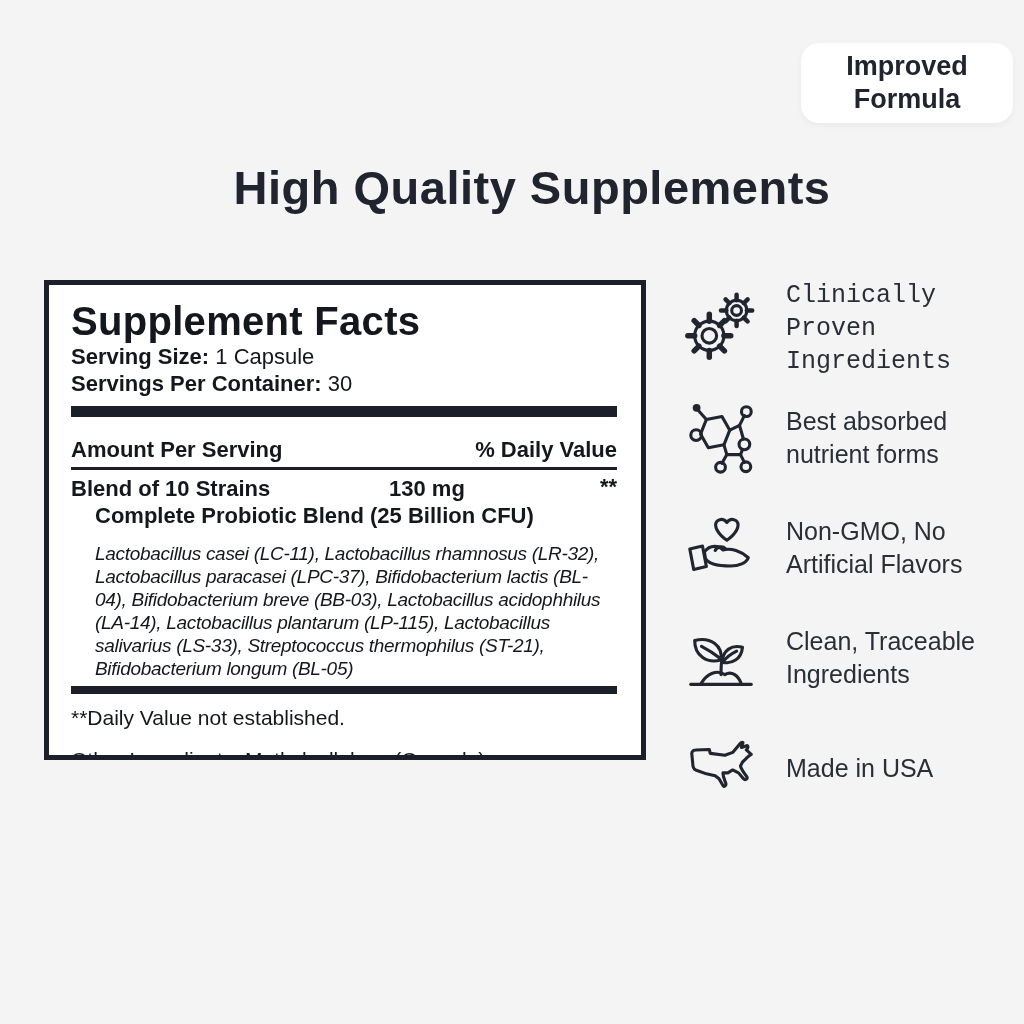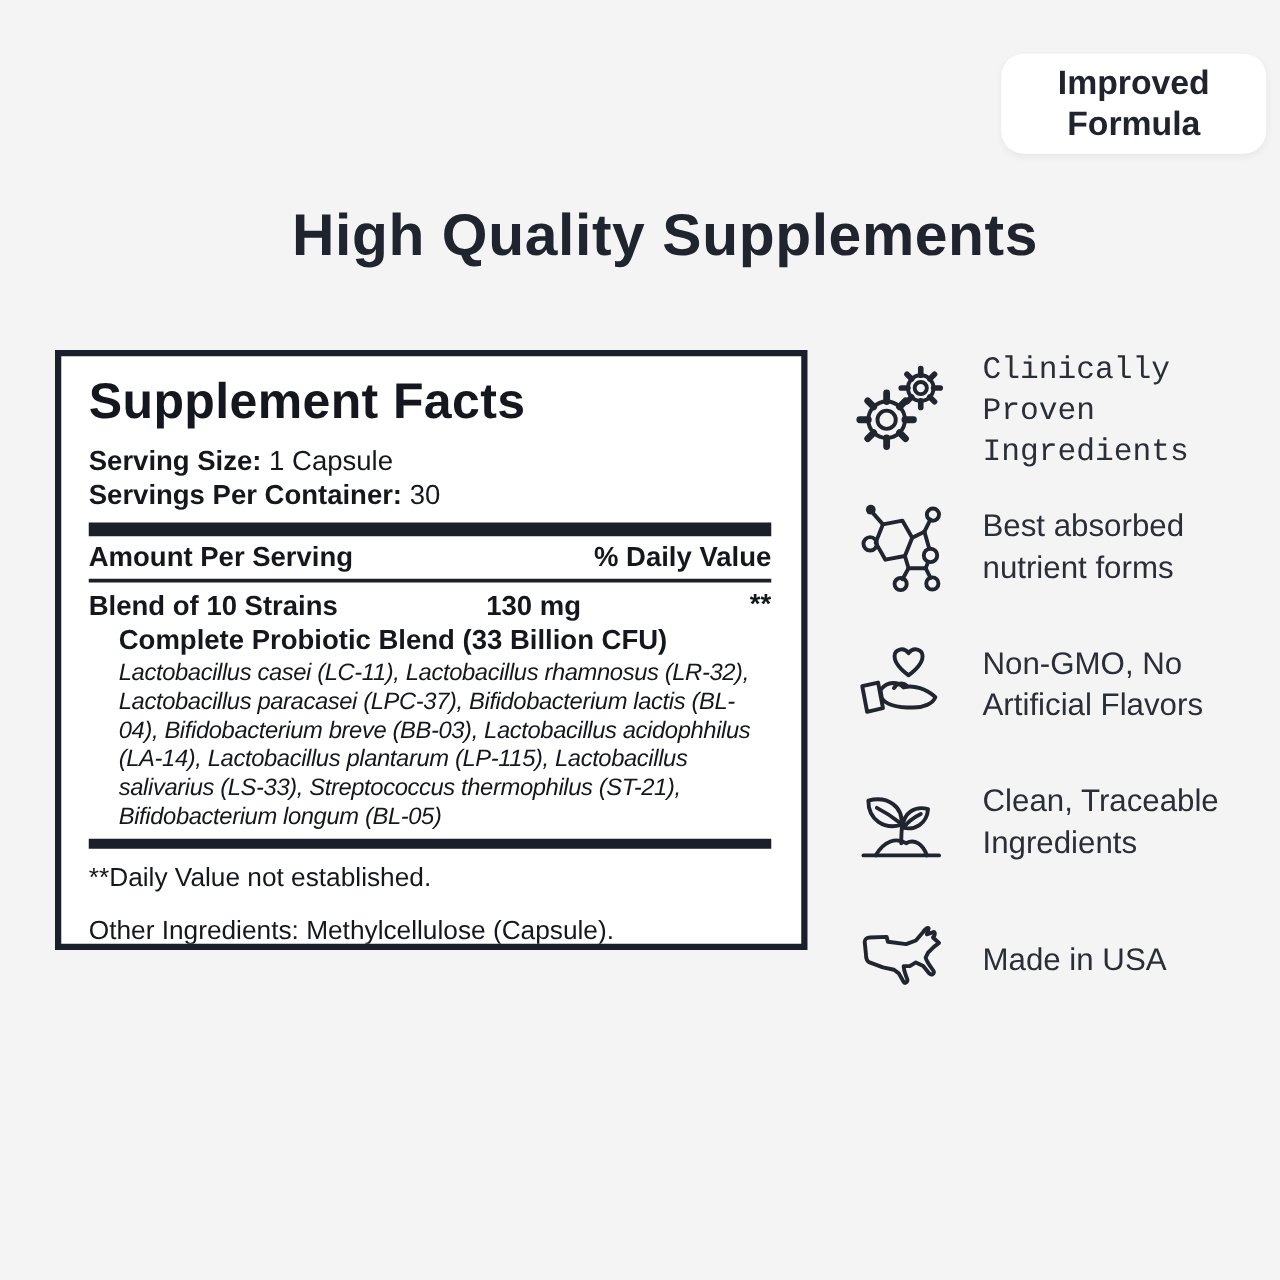--- a/index.html
+++ b/index.html
@@ -34,36 +34,37 @@
   .facts-panel {
     position: absolute; left: 44px; top: 280px; width: 602px; height: 480px;
     background: #ffffff;
     border: 5px solid #1b1f29;
     box-sizing: border-box;
     padding: 14px 24px 0 22px;
     color: #14171d;
     overflow: hidden;
   }
   .sf-heading { font-size: 40px; font-weight: bold; line-height: 44px; letter-spacing: 0.3px; }
-  .sf-serving { margin-top: 12px; font-size: 22px; line-height: 27px; }
+  .sf-serving { font-size: 22px; line-height: 27px; }
   .sf-serving b { font-weight: bold; }
   .bar-thick  { height: 11px; background: #1b1f29; margin-top: 9px; }
   .bar-thick2 { height: 8px;  background: #1b1f29; margin-top: 6px; }
   .sf-header-row {
     display: flex; justify-content: space-between;
     font-size: 22px; font-weight: bold; line-height: 26px;
     padding: 4px 0 4px 0;
     border-bottom: 3px solid #1b1f29;
+    margin-top: 16px;
   }
   .blend-row { position: relative; margin-top: 6px; font-size: 22px; font-weight: bold; line-height: 26px; }
   .blend-amount { position: absolute; left: 318px; top: 0; }
   .blend-dv { position: absolute; right: 0; top: -2px; }
   .blend-sub { margin-left: 24px; margin-top: 1px; font-size: 22px; font-weight: bold; line-height: 26px; }
   .strains {
-    margin-left: 24px; margin-top: 2px;
+    margin-left: 24px; margin-top: 13px;
     font-size: 19px; font-style: italic; line-height: 23px; letter-spacing: -0.3px;
   }
   .footnote { margin-top: 11px; font-size: 21px; line-height: 25px; }
   .other-ingredients { margin-top: 17px; font-size: 21px; line-height: 25px; }
 
   
   .feature {
     position: absolute; left: 682px; height: 90px;
     display: flex; align-items: center; gap: 26px;
   }
@@ -98,21 +99,21 @@
     <div class="bar-thick"></div>
     <div class="sf-header-row">
       <span>Amount Per Serving</span>
       <span>% Daily Value</span>
     </div>
     <div class="blend-row">
       <span>Blend of 10 Strains</span>
       <span class="blend-amount">130 mg</span>
       <span class="blend-dv">**</span>
     </div>
-    <div class="blend-sub">Complete Probiotic Blend (33 Billion CFU)</div>
+    <div class="blend-sub">Complete Probiotic Blend (25 Billion CFU)</div>
     <div class="strains">Lactobacillus casei (LC-11), Lactobacillus rhamnosus (LR-32), Lactobacillus paracasei (LPC-37), Bifidobacterium lactis (BL-04), Bifidobacterium breve (BB-03), Lactobacillus acidophhilus (LA-14), Lactobacillus plantarum (LP-115), Lactobacillus salivarius (LS-33), Streptococcus thermophilus (ST-21), Bifidobacterium longum (BL-05)</div>
     <div class="bar-thick2"></div>
     <div class="footnote">**Daily Value not established.</div>
     <div class="other-ingredients">Other Ingredients: Methylcellulose (Capsule).</div>
   </div>
 
   <div class="feature f1">
     <span class="icon-wrap">
       <svg viewBox="0 0 80 80" width="78" height="78">
         <g class="tooth">

